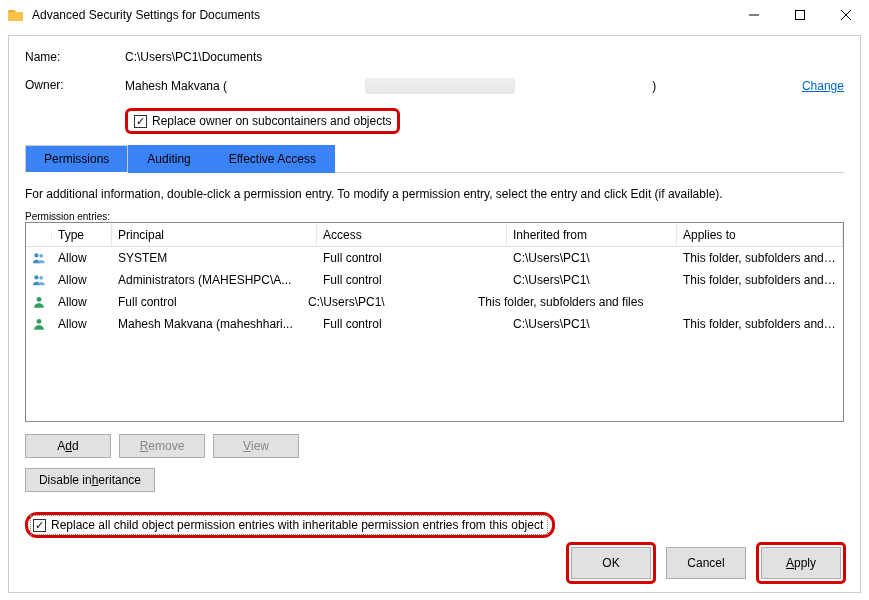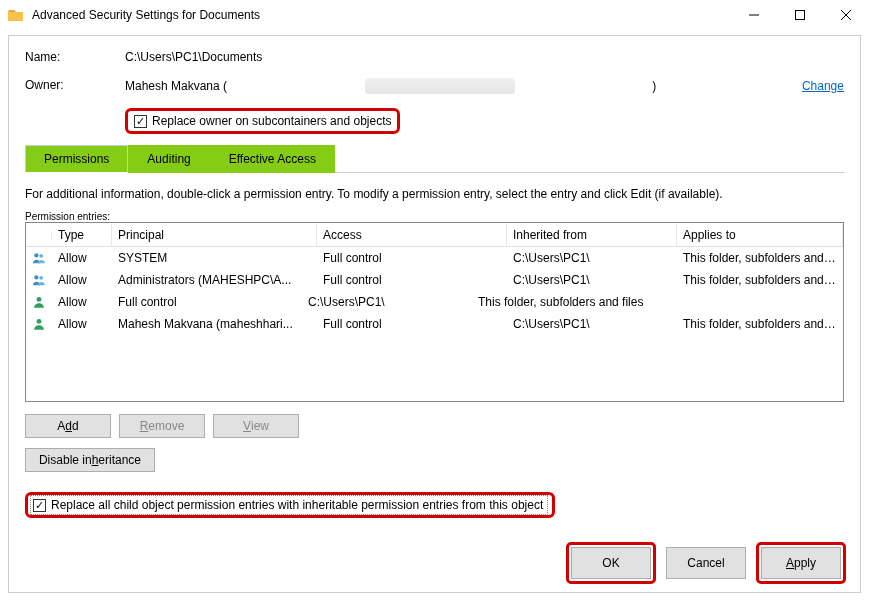--- a/index.html
+++ b/index.html
@@ -59,21 +59,21 @@
   .link { color: #0066cc; text-decoration: underline; cursor: pointer; margin-left: 10px; }
   .highlight-box {
     border: 3px solid #d40000;
     border-radius: 6px;
     padding: 3px 6px;
     display: inline-flex;
     align-items: center;
   }
   .highlight-box-wide {
     border: 3px solid #d40000;
-    border-radius: 6px;
+    border-radius: 12px;
     padding: 0px 4px 0px 2px;
     display: inline-flex;
     margin-top: 4px;
   }
   .checkbox {
     width: 13px; height: 13px;
     border: 1px solid #333;
     display: inline-flex; align-items: center; justify-content: center;
     margin-right: 5px;
     font-size: 10px;
@@ -88,31 +88,31 @@
   }
   .tab {
     padding: 6px 18px;
     font-size: 12px;
     color: #000;
     cursor: default;
     border: 1px solid transparent;
     border-bottom: none;
     position: relative;
     top: 1px;
-    background:#84cc16;
+    background:#3b82f6;
   }
   .tab.active {
     border: 1px solid #ccc;
     border-bottom: 1px solid #fff;
   }
   .desc { margin: 14px 0 10px 0; font-size: 12px; }
   .entries-label { font-size: 10px; }
   .table {
     border: 1px solid #888;
-    height: 180px;
+    height: 200px;
     overflow: hidden;
   }
   .thead, .trow {
     display: flex;
     align-items: center;
     font-size: 12px;
   }
   .thead {
     height: 24px;
     border-bottom: 1px solid #e0e0e0;

